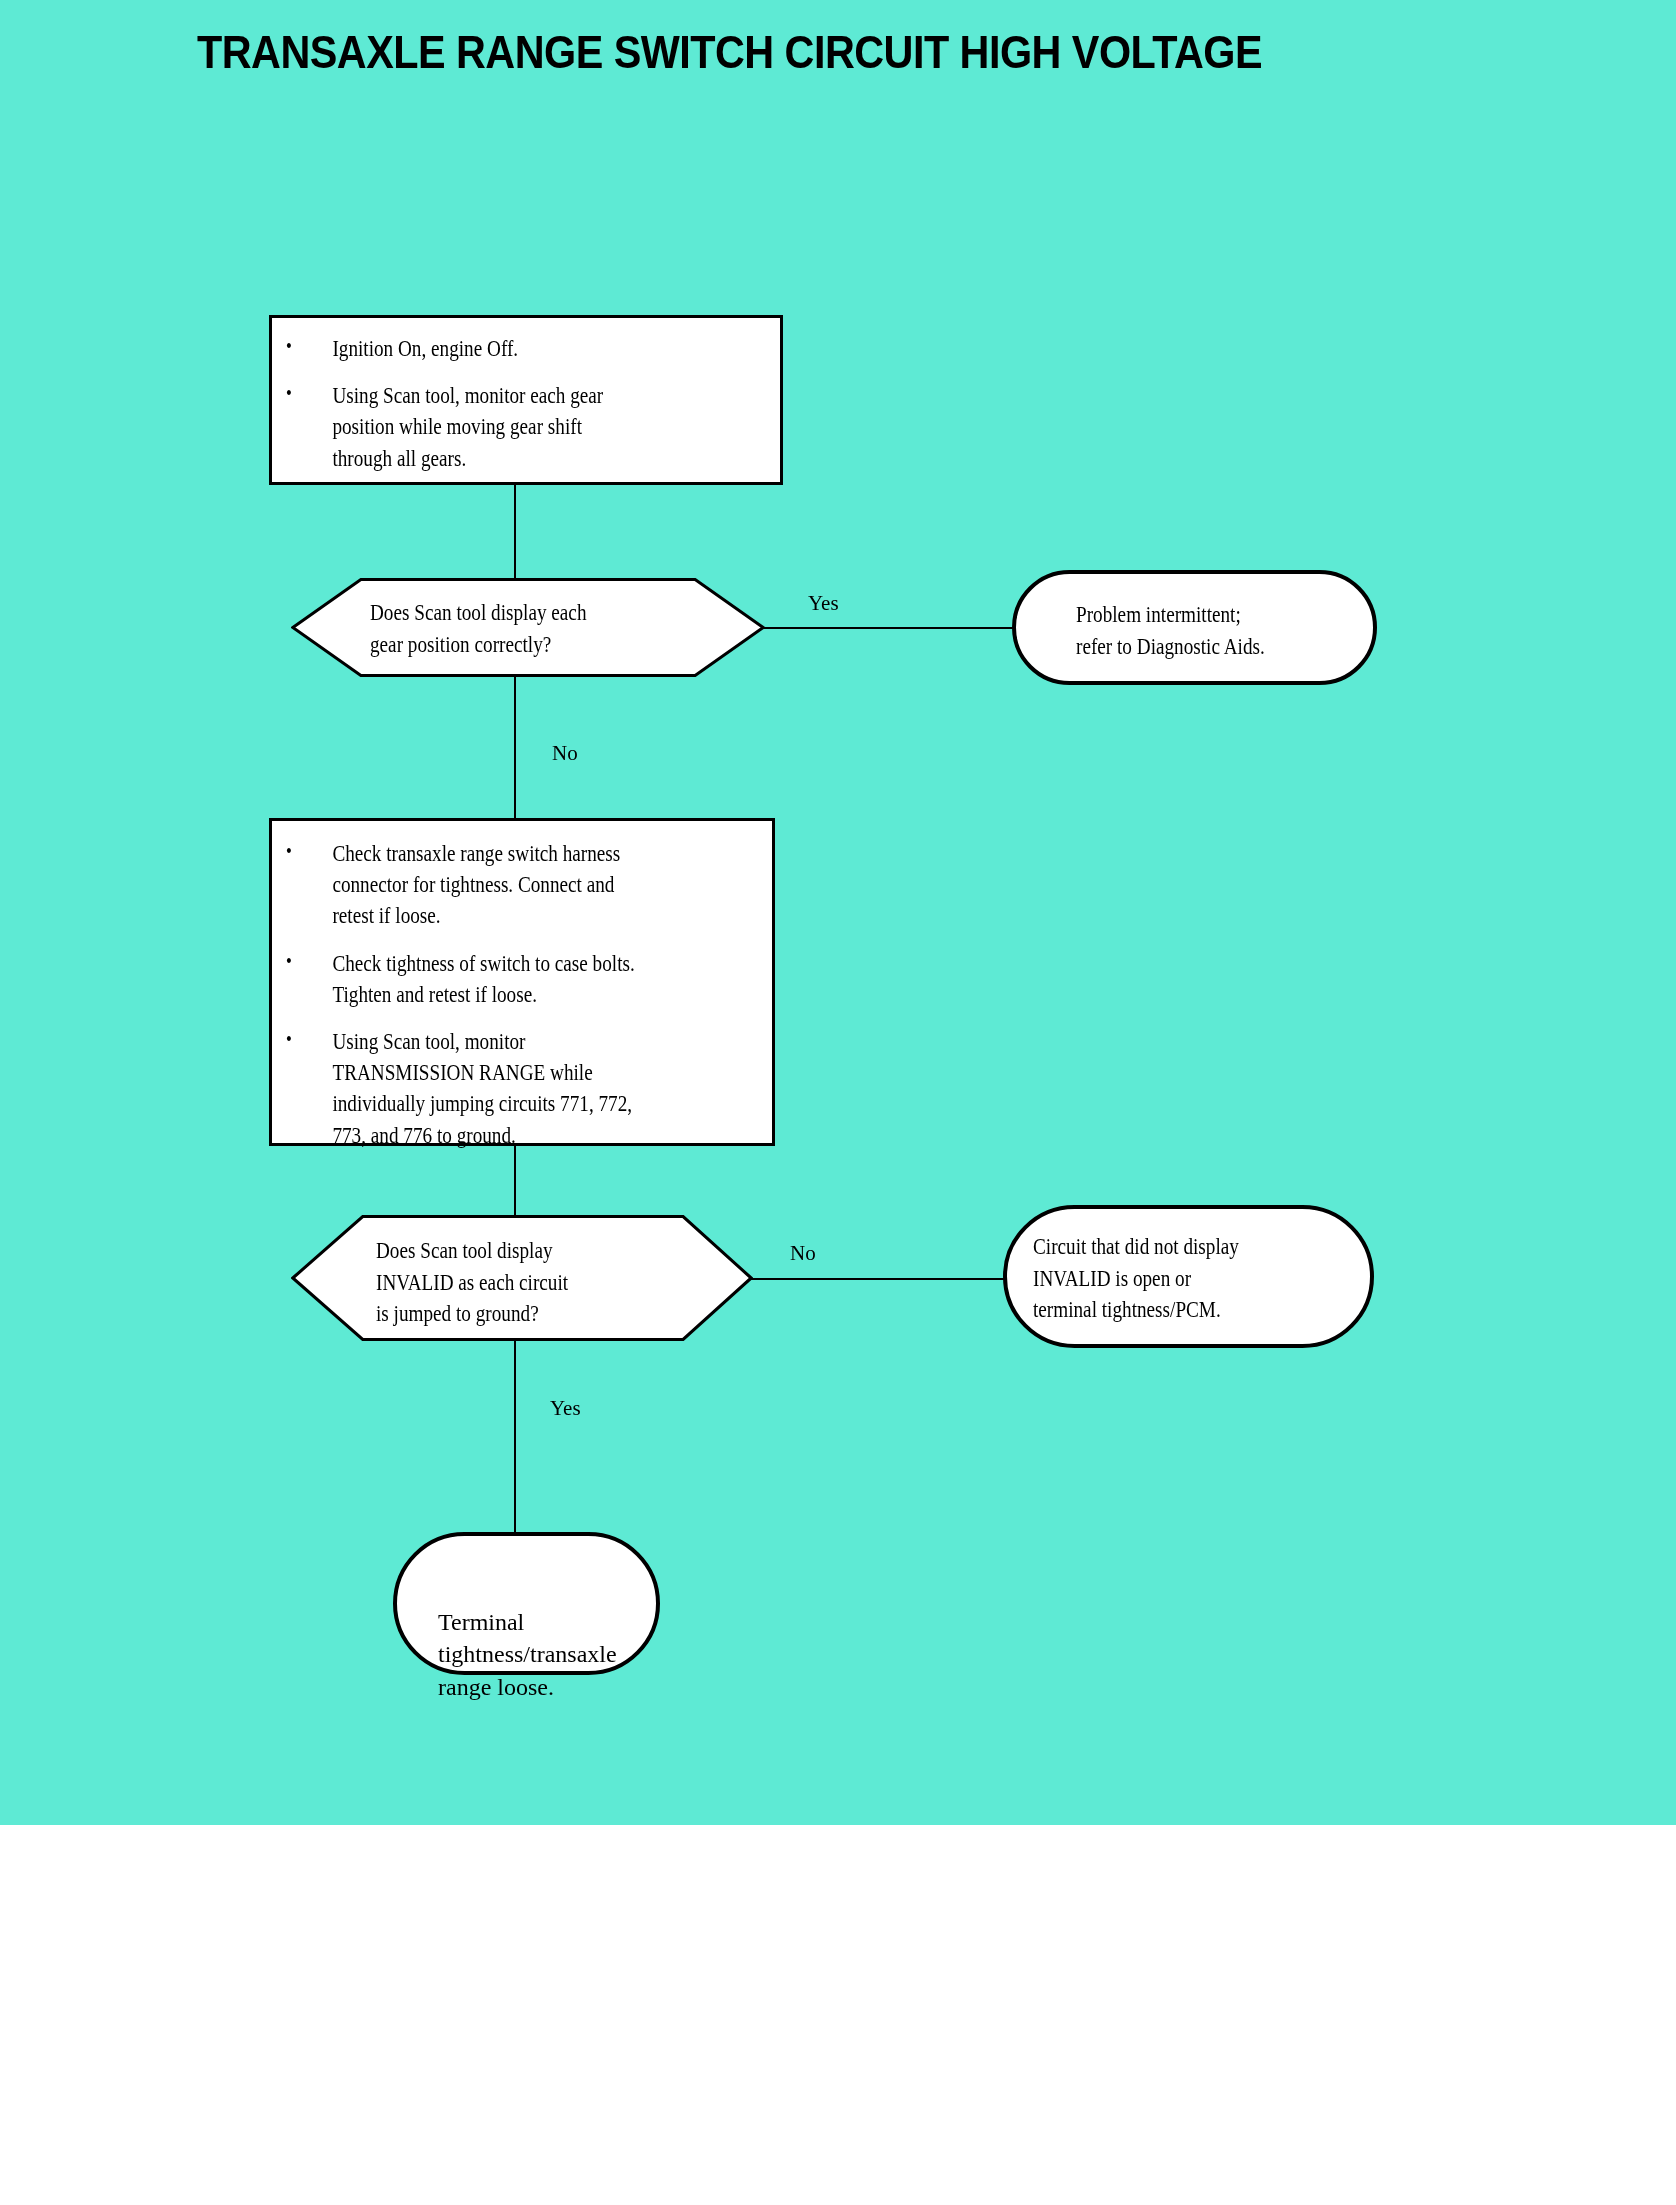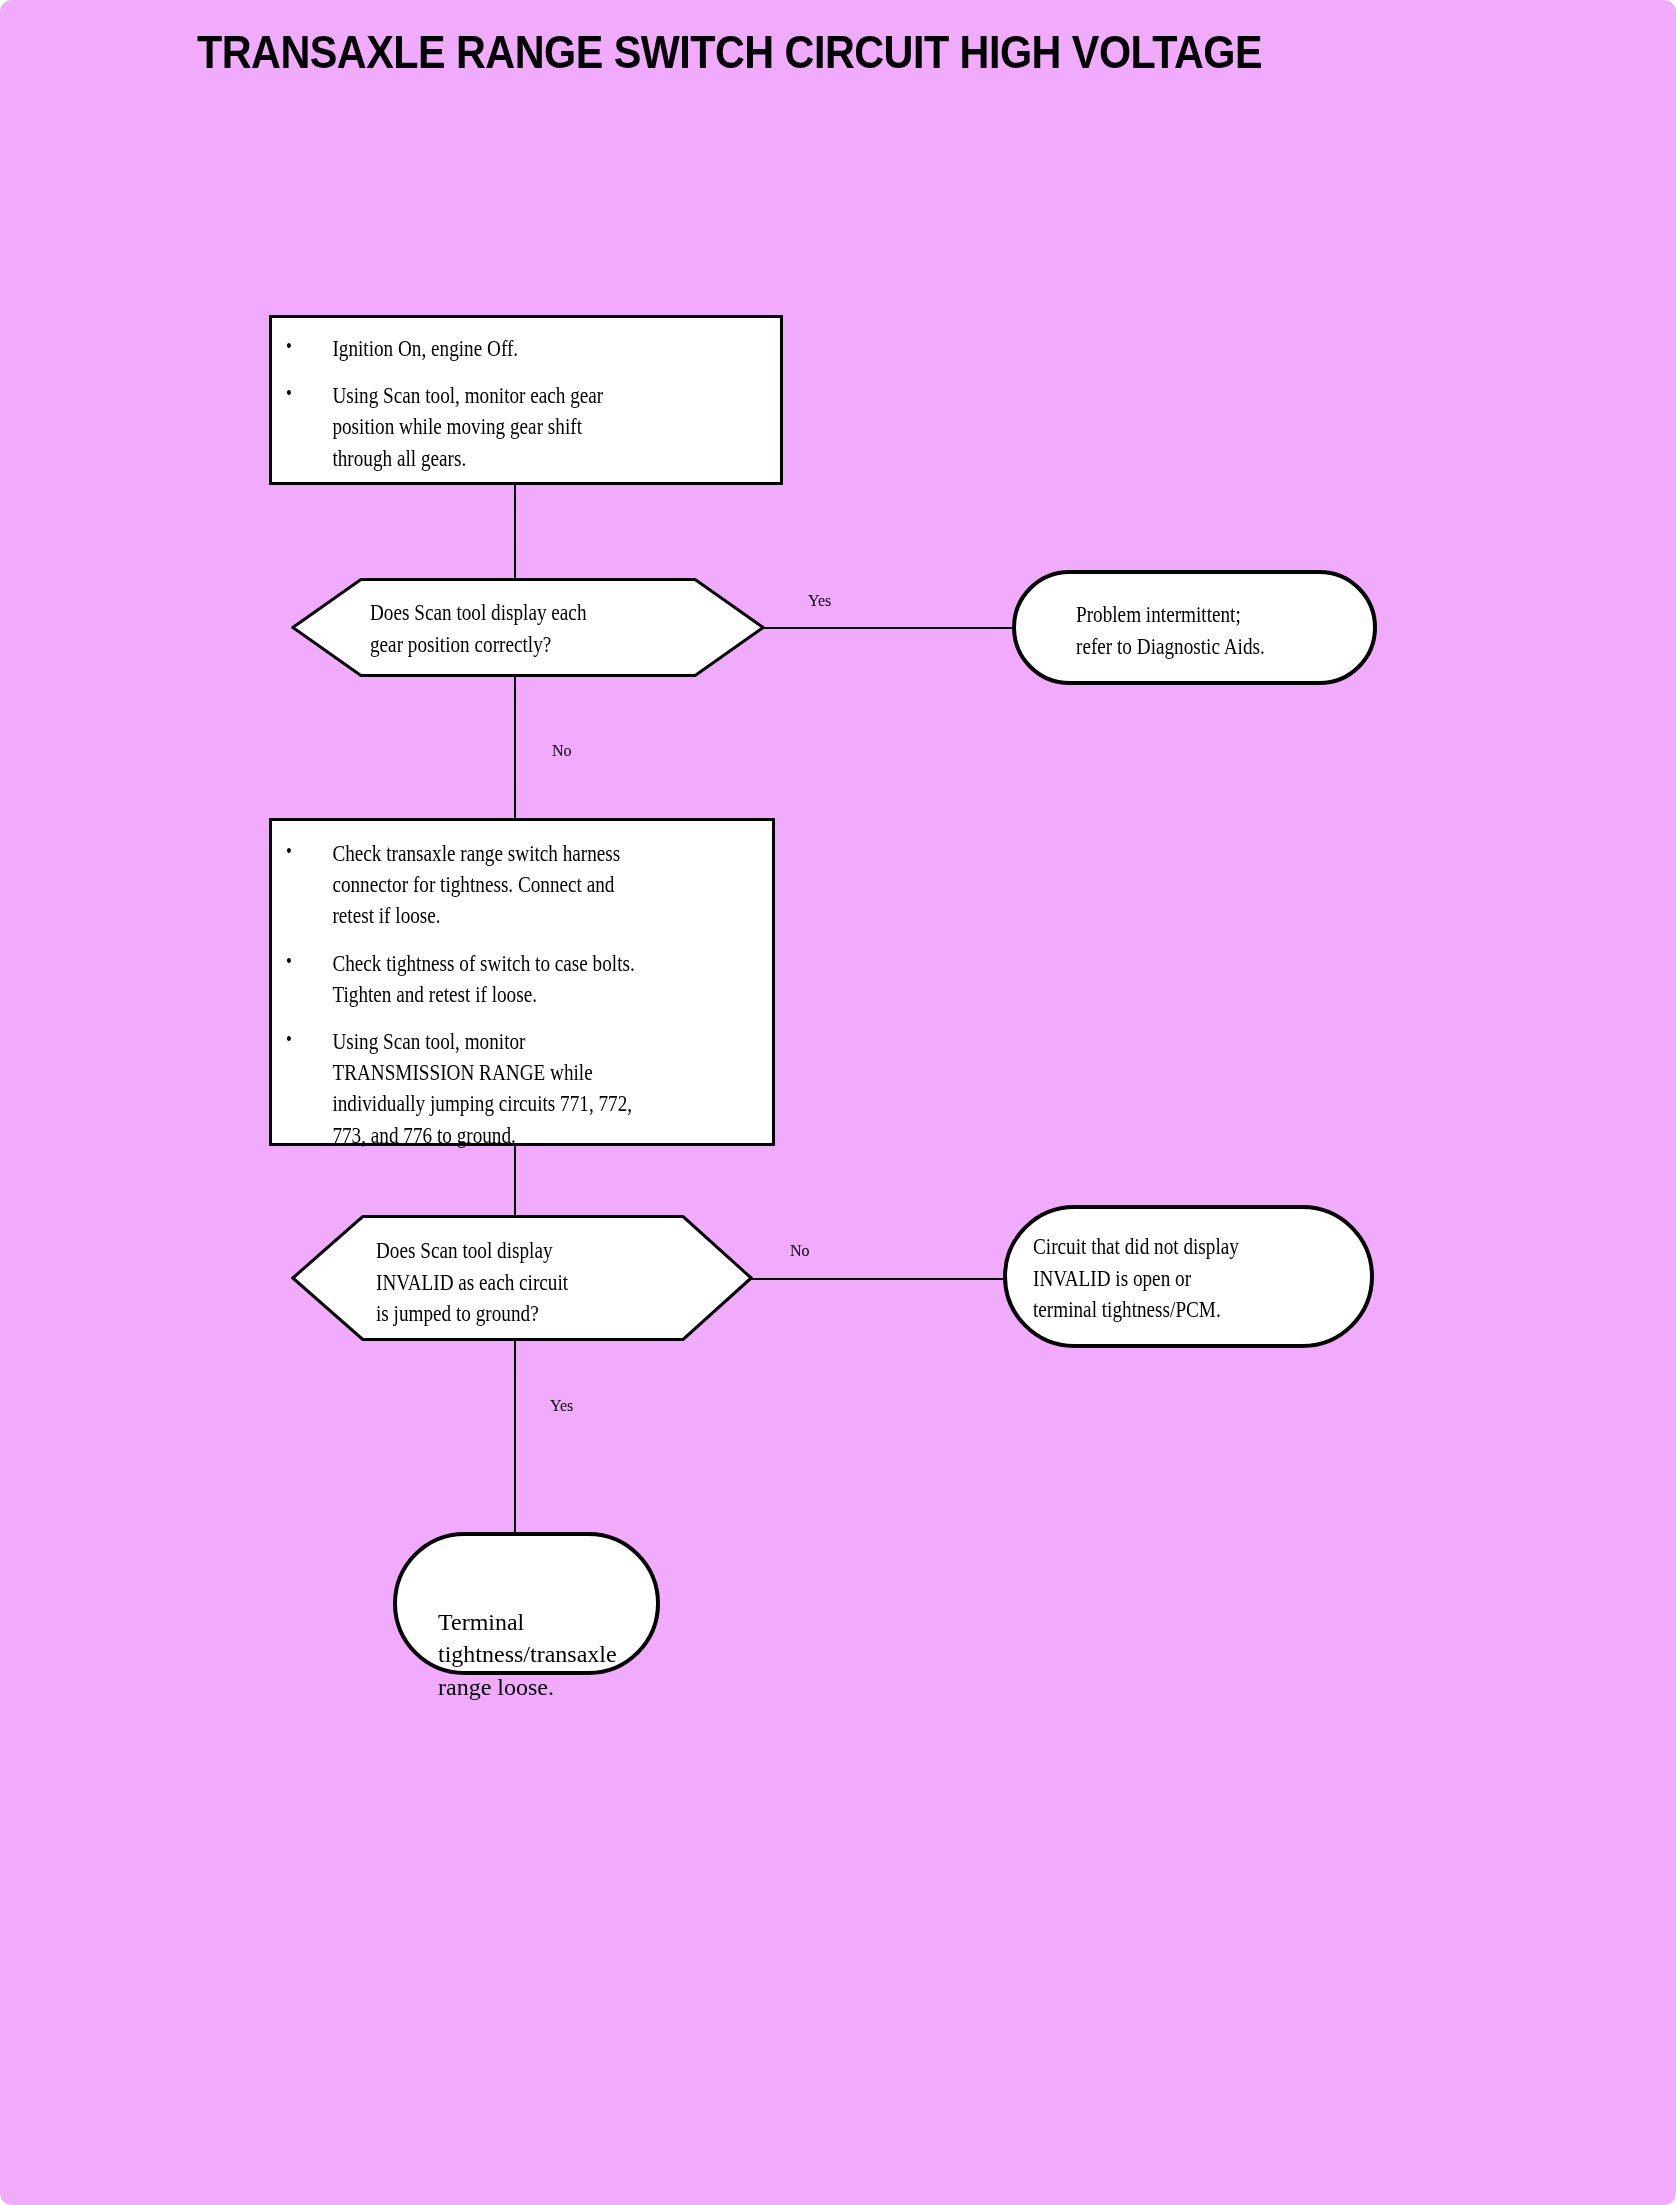--- a/index.html
+++ b/index.html
@@ -3,26 +3,25 @@
 <meta charset="utf-8">
 <style>
   html, body {
     margin: 0;
     padding: 0;
     background: #ffffff;
   }
   #page {
     position: relative;
     width: 1676px;
-    height: 2205px;
-    background: #f0abfc;
+    height: 1825px;
+    background: #5eead4;
     overflow: hidden;
     font-family: "Liberation Serif", "DejaVu Serif", serif;
     color: #000000;
-    border-radius: 12px;
   }
 
   
   .page-title {
     position: absolute;
     left: 0;
     top: 24px;
     width: 1459px;
     text-align: center;
     font-family: "Liberation Sans", "DejaVu Sans", sans-serif;
@@ -104,21 +103,21 @@
 
   .stadium-text.wide {
     transform: none;
     width: auto;
     font-size: 24px;
     line-height: 1.35;
   }
 
   .branch-label {
     position: absolute;
-    font-size: 16px;
+    font-size: 21px;
     line-height: 1;
     white-space: nowrap;
   }
 </style>
 </head>
 <body>
 
 <div id="page">
 
   <div class="page-title">TRANSAXLE RANGE SWITCH CIRCUIT HIGH VOLTAGE</div>

